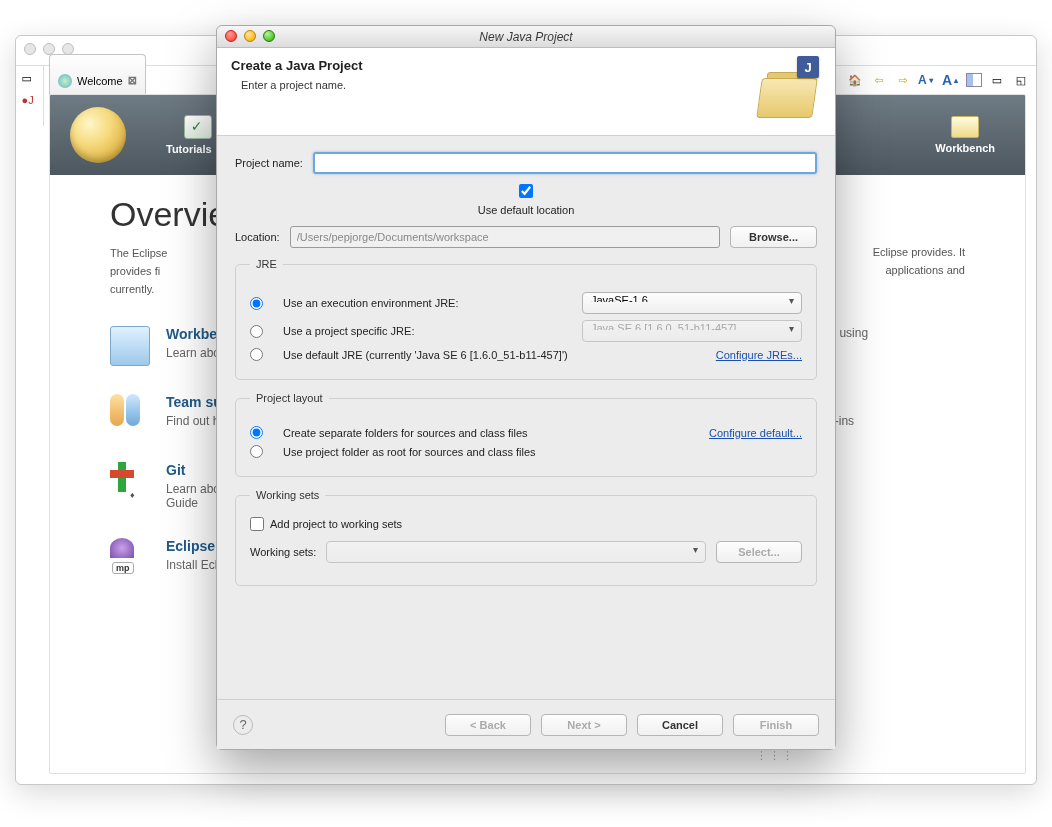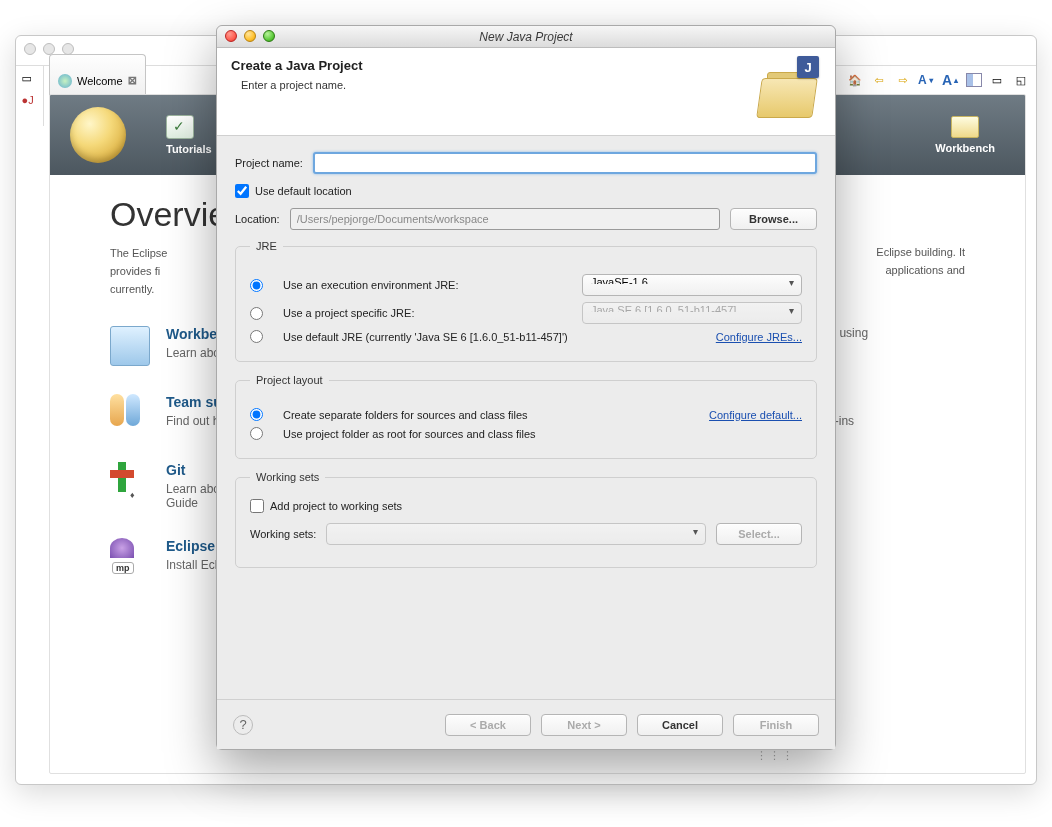--- a/index.html
+++ b/index.html
@@ -17,21 +17,21 @@
 .welcome-tab-area { position: absolute; left: 33px; top: 32px; height: 24px; display:flex; align-items:center; }
 .welcome-tab { background: linear-gradient(#fefefe,#ececec); border: 1px solid #c5c5c5; border-bottom:none; border-radius: 4px 4px 0 0; padding: 19px 8px; display:flex; align-items:center; gap:5px;}
 .welcome-tab .x { color:#777; font-weight:bold; }
 
 .right-icons { position: absolute; right: 6px; top: 32px; height:24px; display:flex; align-items:center; gap:6px; }
 .right-icons span { width:18px; height:18px; display:inline-flex; align-items:center; justify-content:center; }
 
 .welcome-body { position:absolute; left: 33px; right:10px; top:58px; bottom:10px; background:#fff; border:1px solid #e0e0e0; border-radius:2px; overflow:hidden; }
 .welcome-banner { height:80px; background: linear-gradient(#6f7b84,#4c575f); display:flex; align-items:center; padding-left: 20px; color:#fff;}
 .globe { width:56px; height:56px; background: radial-gradient(circle at 35% 30%, #fff6c8, #f5d97a 40%, #d9ac3d 80%); border-radius:50%; box-shadow: inset 0 -4px 6px rgba(0,0,0,.2);}
-.banner-item { display:flex; flex-direction:column; align-items:flex-start; margin-left: 40px; color:#fff;}
+.banner-item { display:flex; flex-direction:column; align-items:flex-end; margin-left: 40px; color:#fff;}
 .banner-item .icn { width:28px; height:24px; background: linear-gradient(#fff,#dfeee0); border:1px solid #9db59f; border-radius:3px; position:relative;}
 .banner-item .icn::after{content:"✓"; color:#3a7a3a; position:absolute; left:6px; top:2px; font-size:14px;}
 .workbench-slot { margin-left:auto; margin-right:30px; display:flex; flex-direction:column; align-items:center;}
 .workbench-slot .wicn { width:28px; height:22px; background: linear-gradient(#fefce0,#efd98a); border:1px solid #c7b460; border-radius:2px;}
 
 .welcome-content { padding: 20px 60px; color:#333; }
 .welcome-content h1 { font-size: 34px; font-weight: normal; color:#333; margin-bottom: 10px;}
 .welcome-content .lead { color:#555; font-size: 12px; line-height:1.5; max-width: 900px;}
 .feature { display:flex; gap:16px; margin-top: 28px; align-items:flex-start;}
 .feature .ficon { width:40px; height:40px; flex:0 0 40px;}
@@ -124,21 +124,21 @@
       </div>
       <div class="workbench-slot">
         <div class="wicn"></div>
         <span style="font-weight:bold;margin-top:4px;">Workbench</span>
       </div>
     </div>
     <div class="welcome-content">
       <h1>Overview</h1>
       <p class="lead">
         <span>The Eclipse</span>
-        <span style="float:right;">Eclipse building. It</span><br>
+        <span style="float:right;">Eclipse provides. It</span><br>
         <span>provides fi</span>
         <span style="float:right;">applications and</span><br>
         <span>currently.</span>
       </p>
 
       <div class="feature">
         <div class="ficon" style="background:linear-gradient(#dff1ff,#9ec8ea);border:1px solid #7ba8cc;border-radius:3px;"></div>
         <div>
           <h3>Workbe</h3>
           <p>Learn abou</p>
@@ -217,21 +217,21 @@
       <div class="j-badge">J</div>
     </div>
   </div>
 
   <div class="dlg-body">
     <div class="row">
       <span class="lbl">Project name:</span>
       <input type="text" class="focused" value="" style="">
     </div>
 
-    <div class="chk" style="margin:6px 0 10px 0;">
+    <div class="chk" style="margin:6px 0 10px 0;flex-direction:column;">
       <input type="checkbox" checked="" style="">
       <span class="chklabel">Use default location</span>
     </div>
 
     <div class="row">
       <span class="lbl">Location:</span>
       <input type="text" disabled="" value="/Users/pepjorge/Documents/workspace" style="">
       <button class="btn w90">Browse...</button>
     </div>
 

